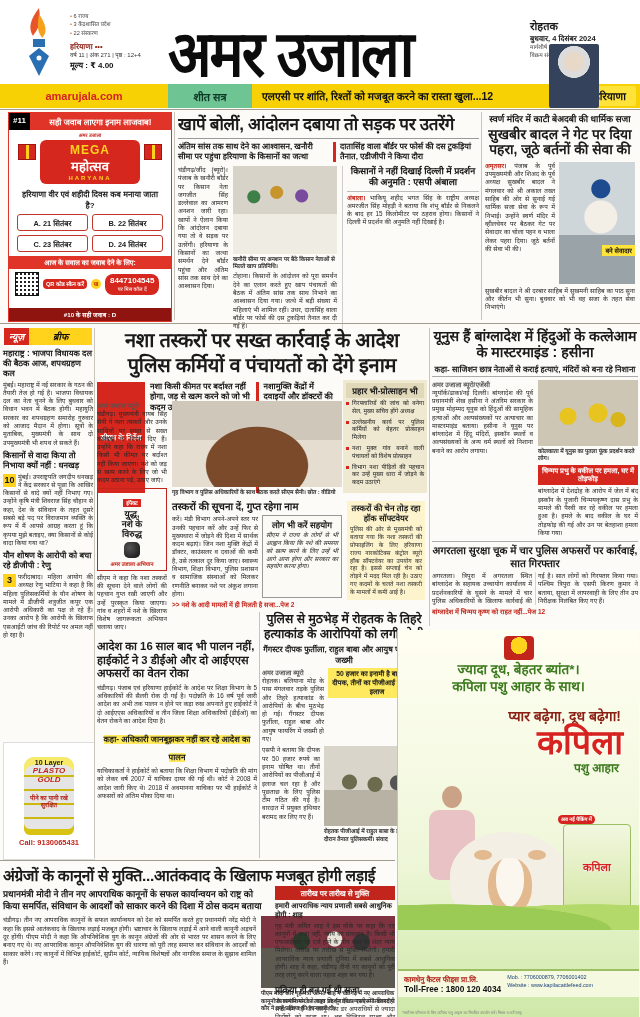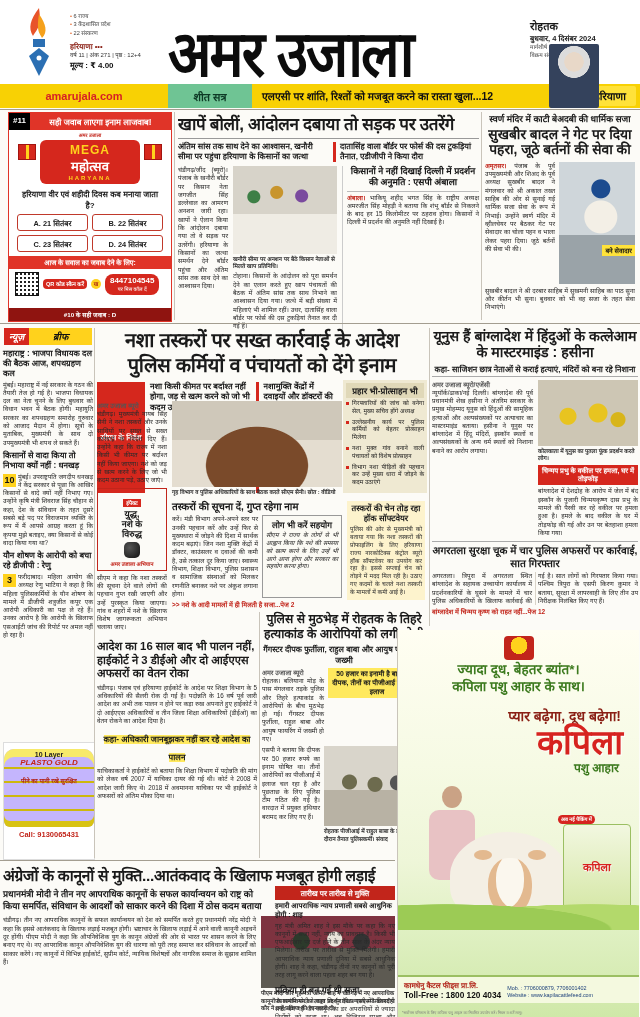--- a/index.html
+++ b/index.html
@@ -88,21 +88,21 @@
   
   .brief{position:absolute;left:3px;top:328px;width:90px;}
   .brief-label{display:flex;width:88px;margin:0 auto 4px;font-style:italic;}
   .brief-label .r{background:#d5271d;color:#fff;font-weight:900;font-size:9.5px;padding:2px 5px;}
   .brief-label .y{background:#ffd21c;color:#111;font-weight:900;font-size:9.5px;padding:2px 5px;flex:1;text-align:center;}
   .brief h4{margin:4px 0 2px;font-size:8.2px;line-height:1.2;}
   .badge{float:left;background:#ffd21c;color:#111;font-weight:900;font-size:9px;width:13px;height:13px;text-align:center;line-height:13px;margin:1px 2px 0 0;}
 
   
   .plasto{position:absolute;left:3px;top:742px;width:90px;height:116px;background:#fff;border:1px solid #ddd;text-align:center;}
-  .tank{margin:6px auto 0;width:90px;height:78px;background:#c4b5fd;border-radius:10px 10px 6px 6px;position:relative;
+  .tank{margin:14px auto 0;width:50px;height:78px;background:#e5e5e5;border-radius:10px 10px 6px 6px;position:relative;
         box-shadow:inset 0 -6px 0 #d8c313, inset 0 8px 0 #f7ea6a;}
   .tank:before{content:"";position:absolute;left:0;right:0;top:18px;height:2px;background:#cdb80f;box-shadow:0 14px 0 #cdb80f,0 28px 0 #cdb80f,0 42px 0 #cdb80f;}
   .tank .t1{position:relative;font-size:7px;font-weight:900;color:#222;padding-top:2px;}
   .tank .t2{position:relative;font-size:8px;font-weight:900;font-style:italic;color:#c2251b;}
   .tank .t3{position:relative;font-size:6.2px;font-weight:bold;color:#b02318;margin-top:10px;line-height:1.2;}
   .plasto .call{font-size:7.5px;font-weight:900;color:#c2251b;margin-top:3px;}
 
   
   .cm{position:absolute;left:97px;top:328px;width:330px;height:282px;}
   .cm-h{font-size:20px;font-weight:900;text-align:center;white-space:nowrap;overflow:hidden;letter-spacing:-.3px;line-height:1.25;}
@@ -192,21 +192,21 @@
   .kp-cow .face{position:absolute;left:38px;top:26px;width:44px;height:58px;background:#fbf7ee;border-radius:45% 45% 50% 50%;
       box-shadow:inset 8px -6px 0 #e3b98f, inset -8px -6px 0 #e3b98f;}
   .kp-cow .ear{position:absolute;top:18px;width:18px;height:10px;background:#e3b98f;border-radius:50%;}
   .kp-hills{position:absolute;left:0;right:0;bottom:0;height:30px;background:
       radial-gradient(ellipse at 20% 100%,#9ccb55 0 60%,transparent 61%),
       radial-gradient(ellipse at 80% 100%,#b3d96b 0 60%,transparent 61%);}
   .kp-bag{position:absolute;right:8px;top:44px;width:66px;height:104px;background:linear-gradient(#f2f7e0,#cfe49a);border:1px solid #9bbf62;border-radius:4px;text-align:center;}
   .kp-bag .bb{color:#d6231f;font-size:11px;font-weight:900;margin-top:34px;text-shadow:0.5px 0.5px 0 #fff;}
   .kp-bag .bw{position:absolute;right:3px;bottom:4px;background:#3c7a1e;color:#fff;font-size:6px;font-weight:bold;border-radius:50%;width:16px;height:16px;line-height:16px;}
   .kp-bag .bt{position:absolute;left:-6px;top:-10px;background:#d6231f;color:#fff;font-size:5.2px;font-weight:bold;border-radius:6px;padding:2px 3px;line-height:1.1;}
-  .kp-foot{position:absolute;left:0;right:0;bottom:14px;background:#f4f9df;border-top:2px solid #9bbf62;display:flex;padding:3px 6px;gap:6px;align-items:flex-end;}
+  .kp-foot{position:absolute;left:0;right:0;bottom:20px;background:#f4f9df;border-top:2px solid #9bbf62;display:flex;padding:3px 6px;gap:6px;align-items:flex-start;}
   .kp-co{color:#b02318;font-size:7.3px;font-weight:900;}
   .kp-toll{font-size:8.3px;font-weight:900;color:#111;}
   .kp-mob{font-size:5.4px;color:#1b3f7a;line-height:1.4;}
   .kp-fine{position:absolute;left:4px;right:4px;bottom:2px;font-size:3.8px;color:#777;}
 </style>
 </head>
 <body>
 
 <div class="page">
 

